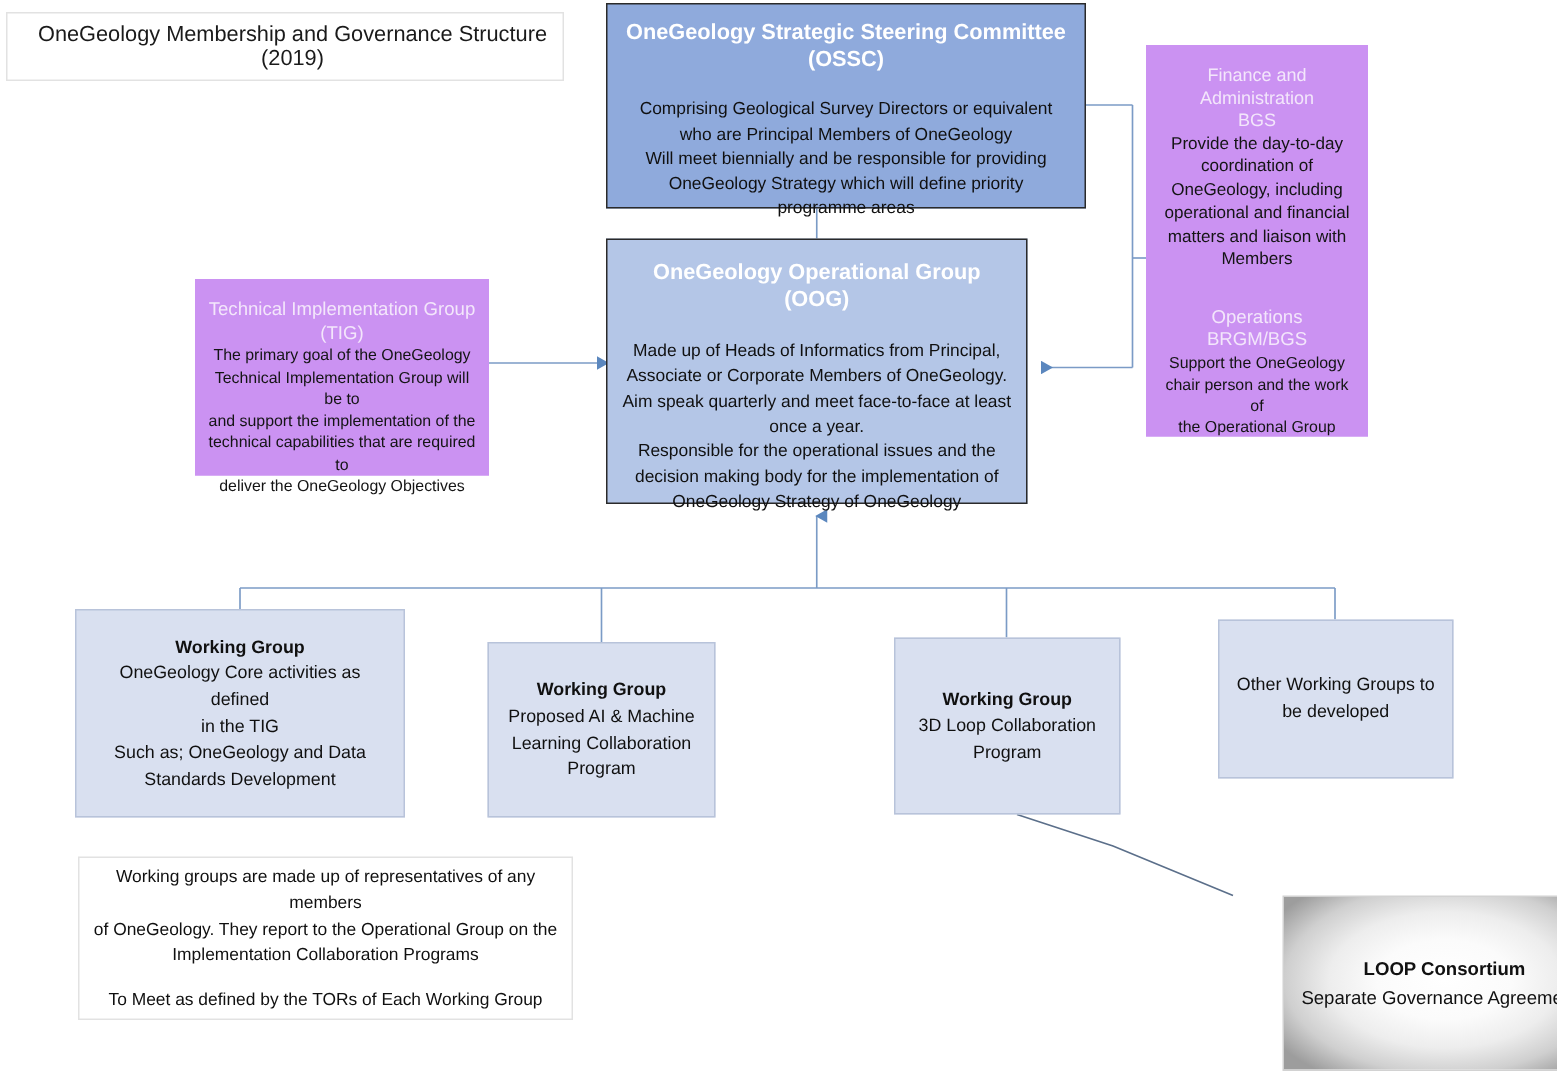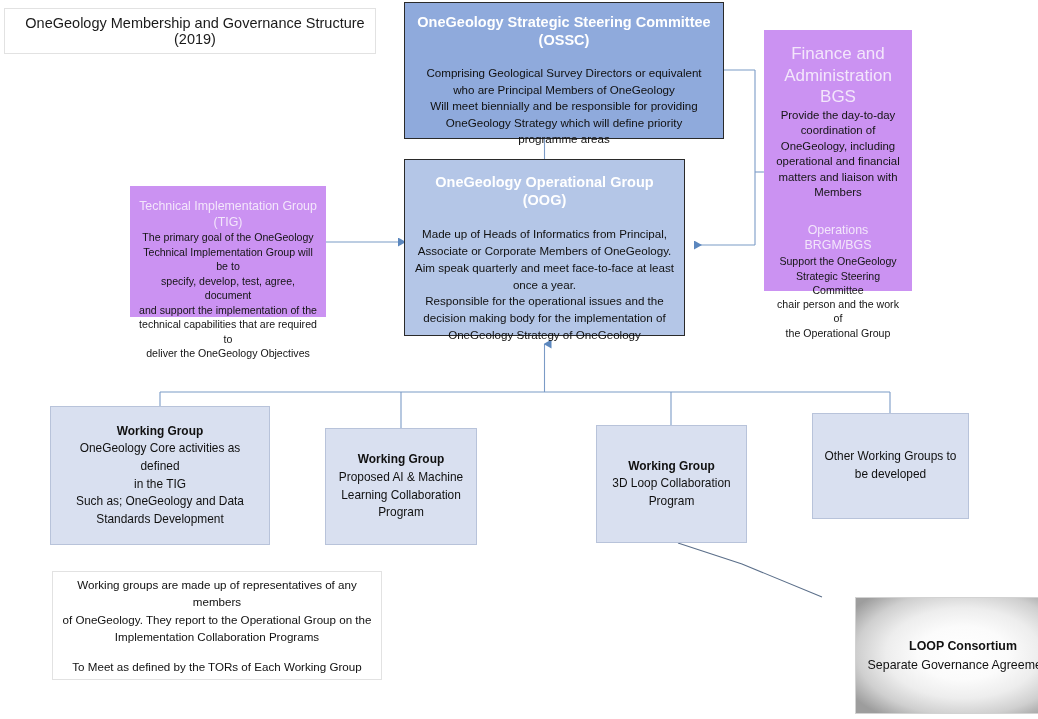--- a/index.html
+++ b/index.html
@@ -113,21 +113,21 @@
   }
   .box-finance {
     left: 764px;
     top: 30px;
     width: 148px;
     height: 261px;
     justify-content: flex-start;
   }
   .box-finance .head {
     color: #f3e6fb;
-    font-size: 17px;
+    font-size: 12px;
     line-height: 1.27;
     margin-top: 7px;
   }
   .box-finance .body {
     color: #141414;
     font-size: 11.4px;
     line-height: 1.36;
   }
   .box-finance .head2 {
     color: #f3e6fb;
@@ -296,35 +296,33 @@
       <p>operational and financial</p>
       <p>matters and liaison with</p>
       <p>Members</p>
     </div>
     <div class="head2">
       <p>Operations</p>
       <p>BRGM/BGS</p>
     </div>
     <div class="body2">
       <p>Support the OneGeology</p>
-      <p>Strategic Steering Committee</p>
       <p>chair person and the work of</p>
       <p>the Operational Group</p>
     </div>
   </div>
 
   <div class="node box-purple box-tig">
     <div class="head">
       <p>Technical Implementation Group</p>
       <p>(TIG)</p>
     </div>
     <div class="body">
       <p>The primary goal of the OneGeology</p>
       <p>Technical Implementation Group will be to</p>
-      <p>specify, develop, test, agree, document</p>
       <p>and support the implementation of the</p>
       <p>technical capabilities that are required to</p>
       <p>deliver the OneGeology Objectives</p>
     </div>
   </div>
 
   <div class="node wg wg-core">
     <p class="head">Working Group</p>
     <p>OneGeology Core activities as defined</p>
     <p>in the TIG</p>

